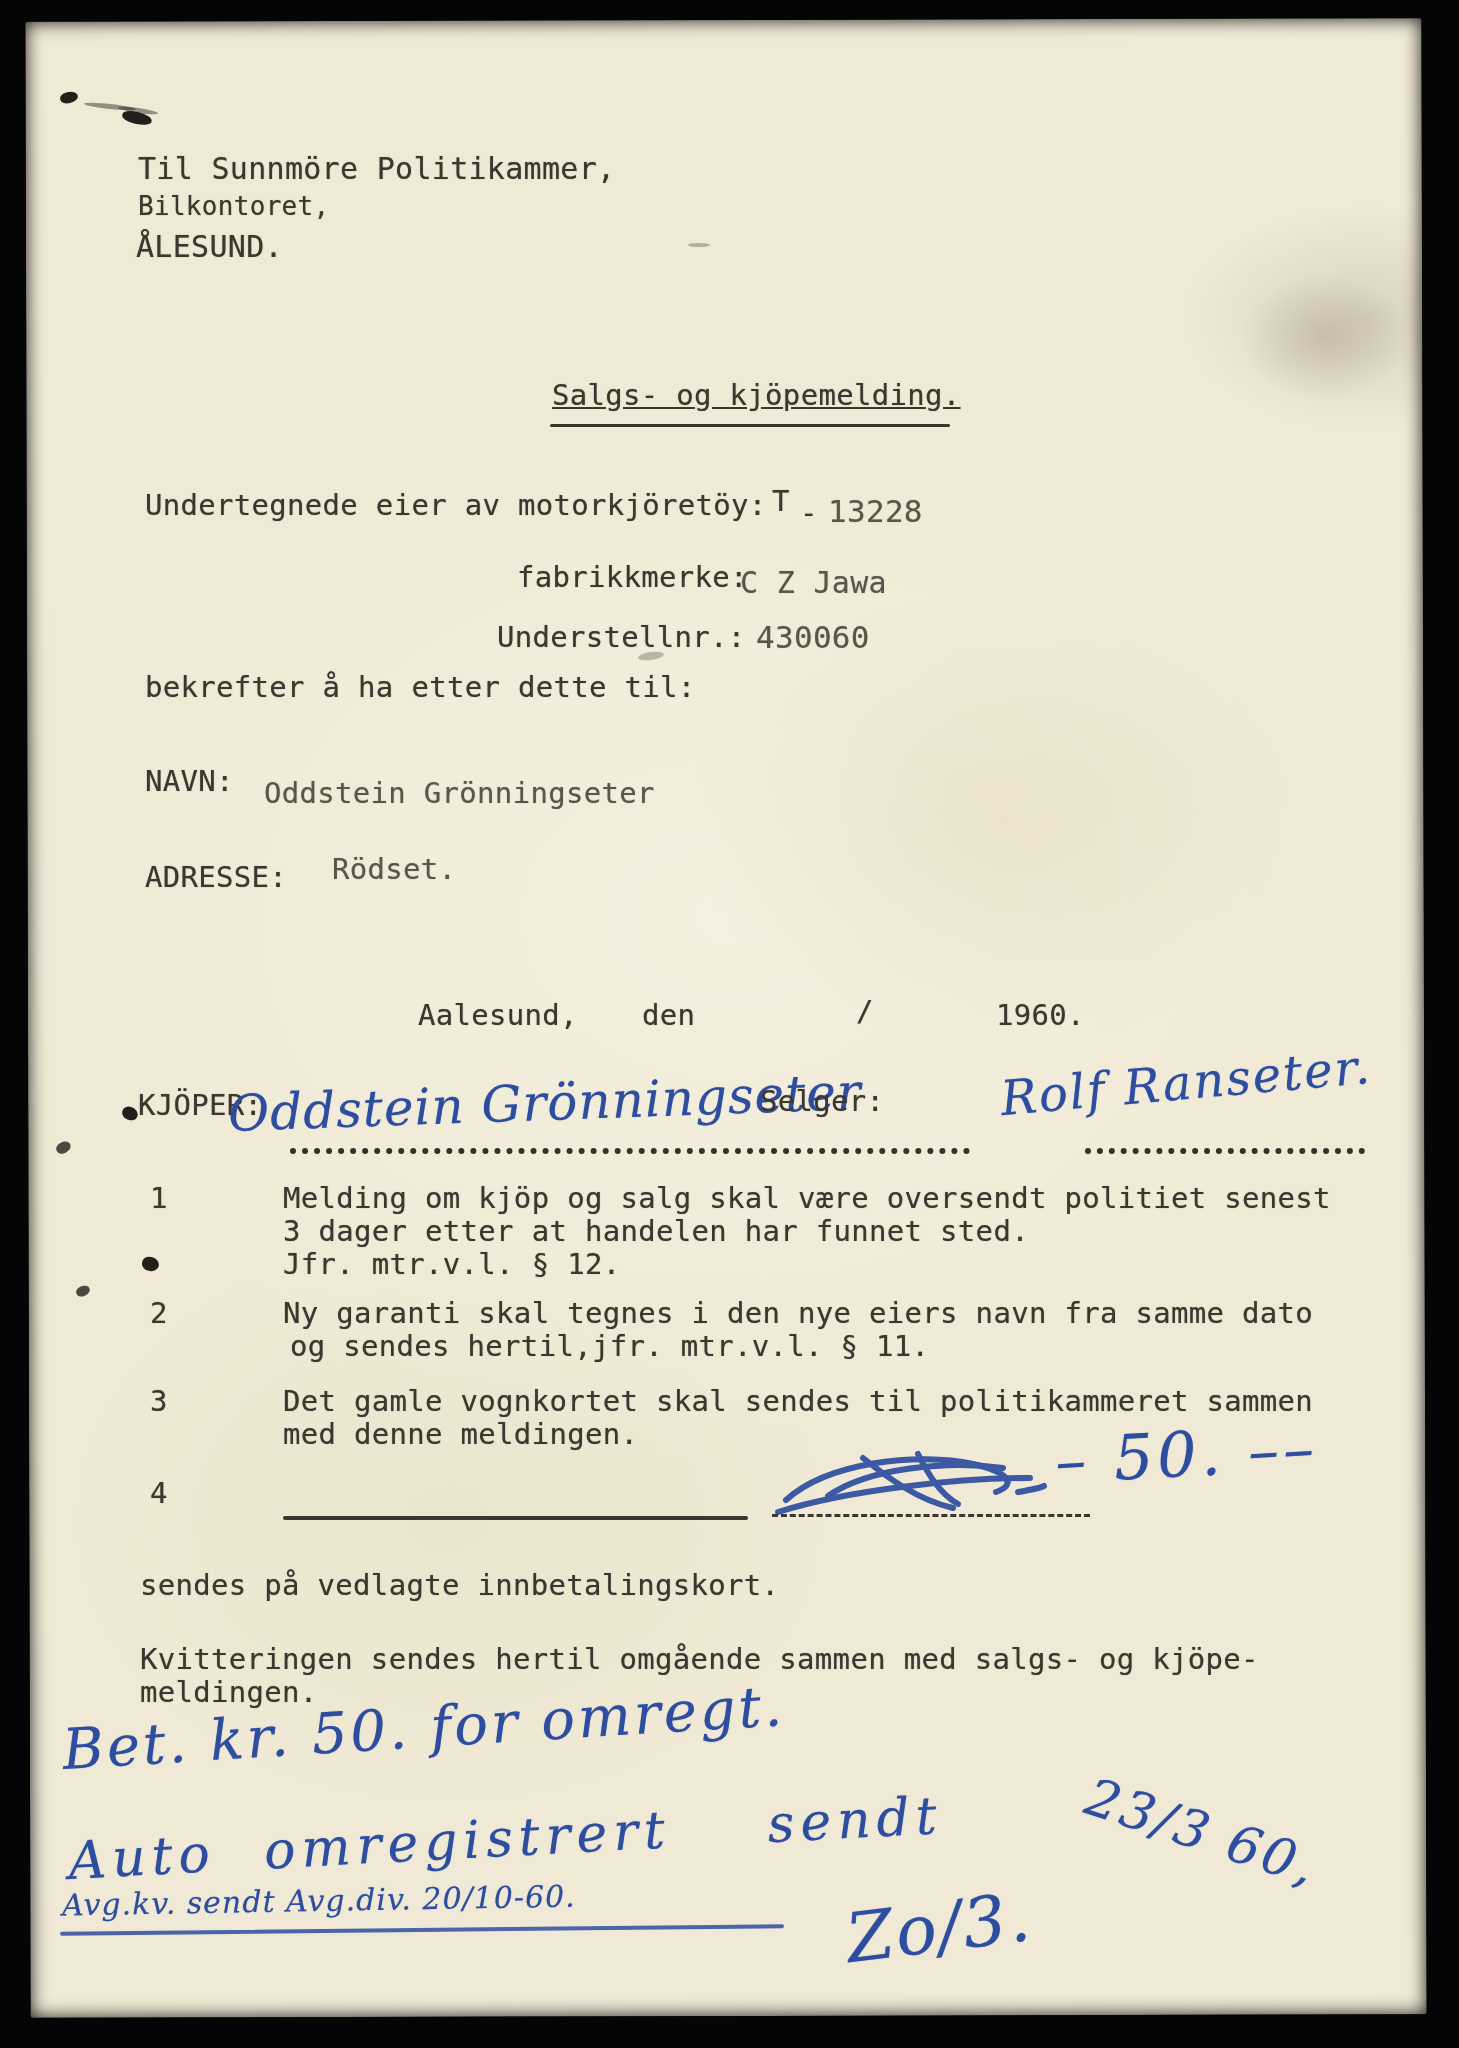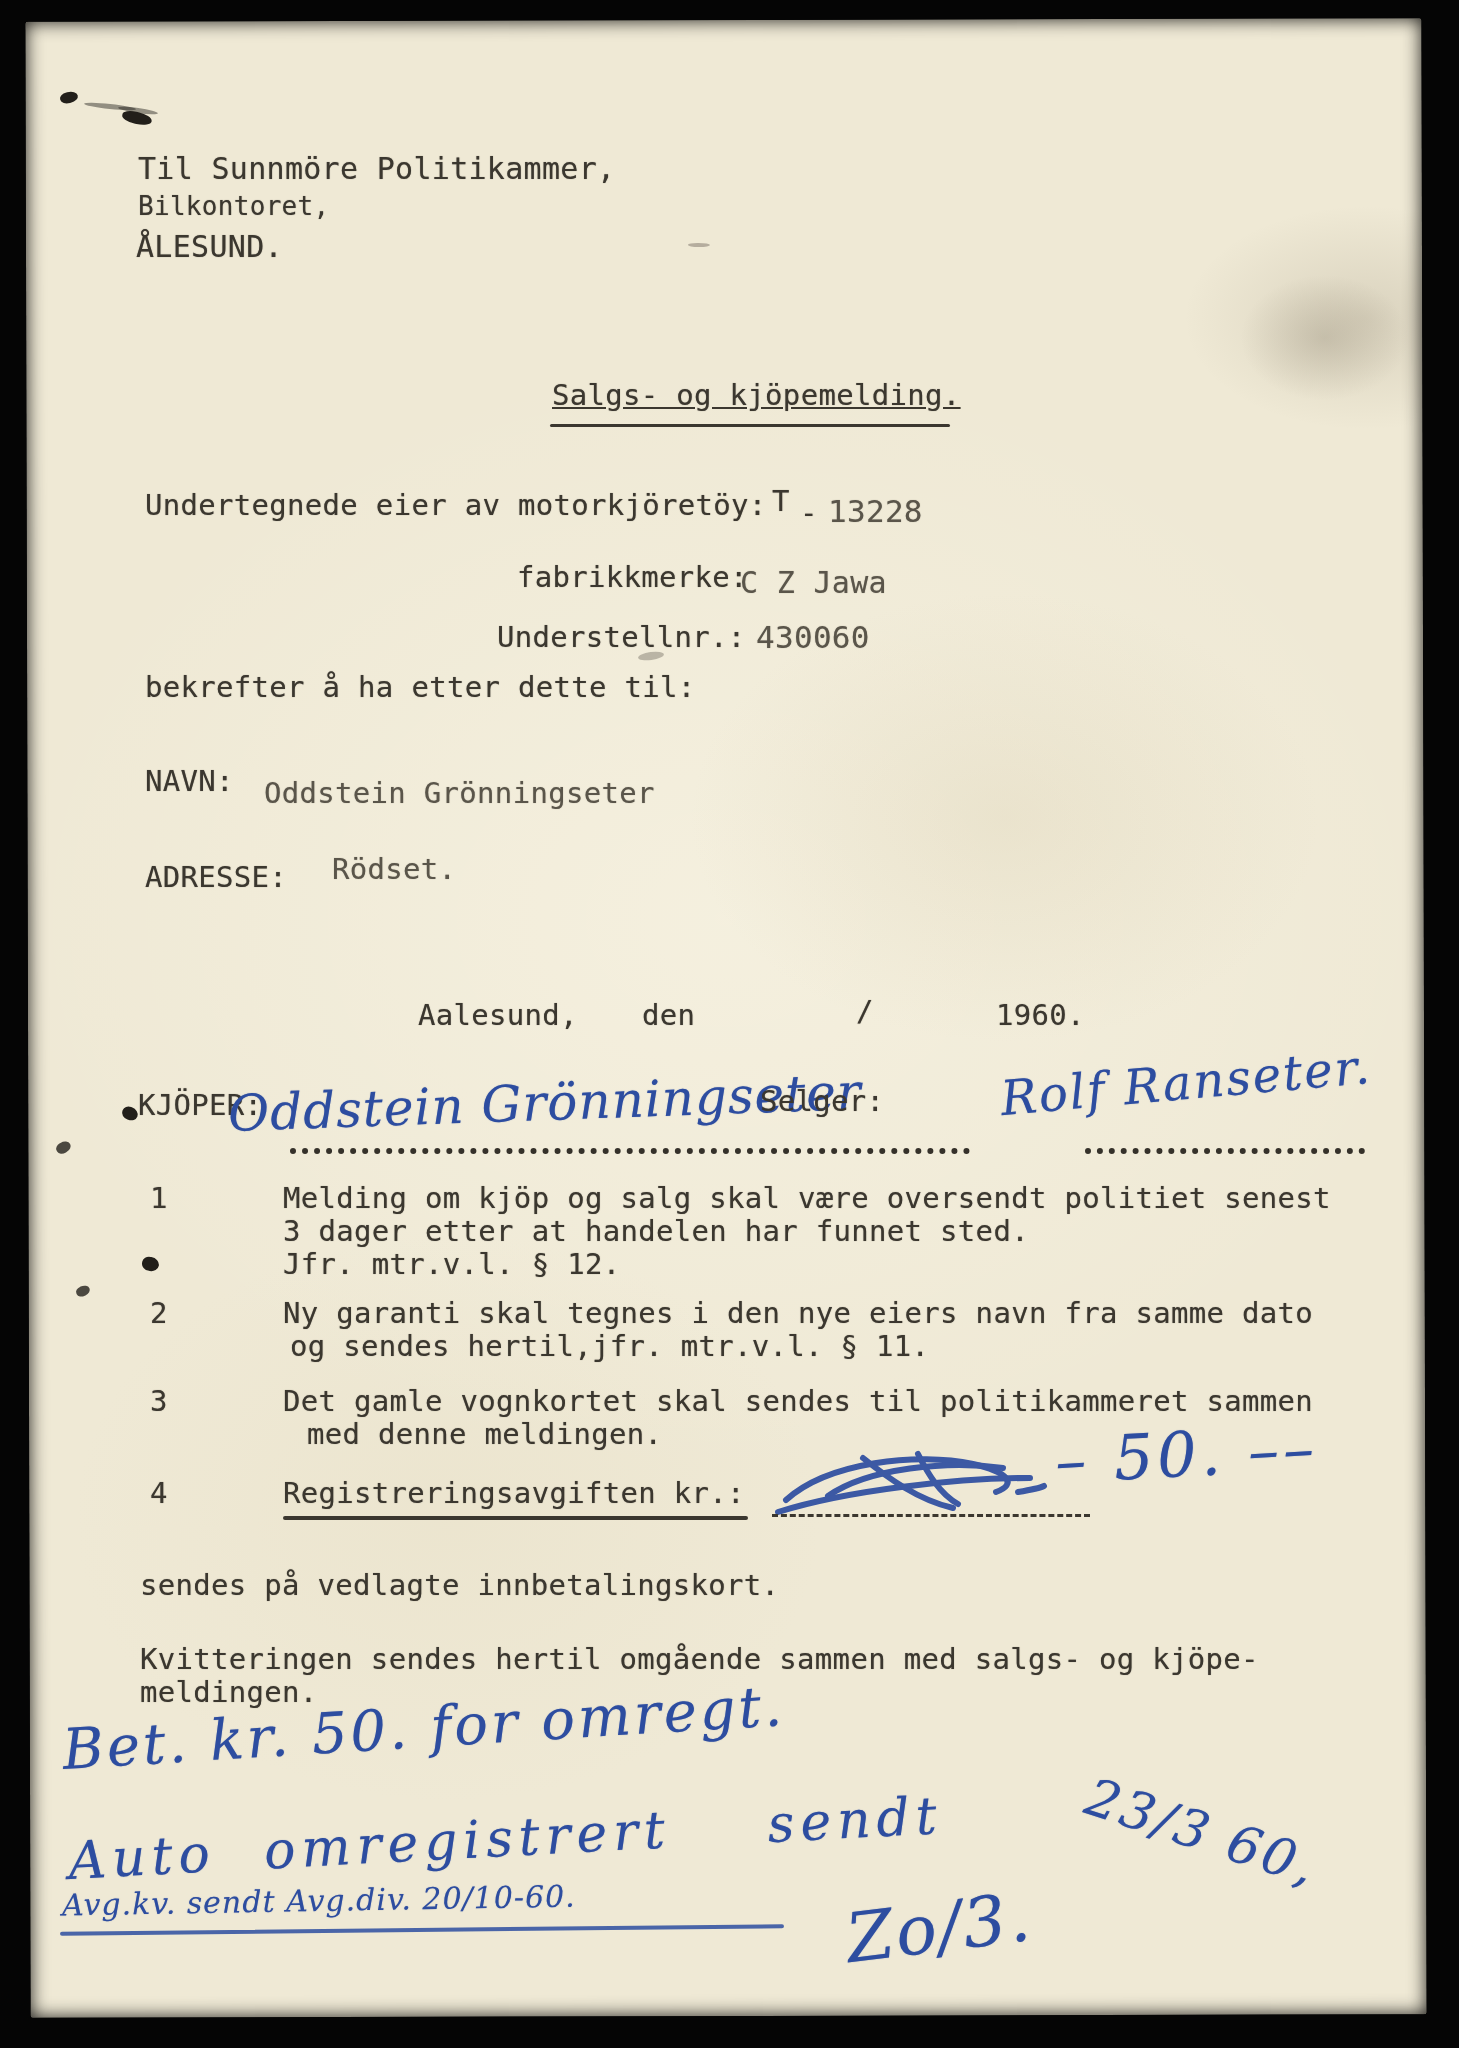--- a/index.html
+++ b/index.html
@@ -99,24 +99,23 @@
   <span class="tw" style="left:283px;top:1183px;">Melding om kjöp og salg skal være oversendt politiet senest</span>
   <span class="tw" style="left:283px;top:1216px;">3 dager etter at handelen har funnet sted.</span>
   <span class="tw" style="left:283px;top:1249px;">Jfr. mtr.v.l. § 12.</span>
 
   <span class="tw" style="left:150px;top:1298px;">2</span>
   <span class="tw" style="left:283px;top:1298px;">Ny garanti skal tegnes i den nye eiers navn fra samme dato</span>
   <span class="tw" style="left:290px;top:1331px;">og sendes hertil,jfr. mtr.v.l. § 11.</span>
 
   <span class="tw" style="left:150px;top:1386px;">3</span>
   <span class="tw" style="left:283px;top:1386px;">Det gamle vognkortet skal sendes til politikammeret sammen</span>
-  <span class="tw" style="left:283px;top:1419px;margin-left:24px;">med denne meldingen.</span>
+  <span class="tw" style="left:283px;top:1419px;">med denne meldingen.</span>
 
   <span class="tw" style="left:150px;top:1478px;">4</span>
-  <span class="tw" style="left:283px;top:1478px;">Registreringsavgiften kr.:</span>
   <div class="rule" style="left:283px;top:1516px;width:465px;height:4px;"></div>
 
   <svg style="position:absolute;left:768px;top:1438px;" width="280" height="84" viewBox="0 0 280 84">
     <g fill="none" stroke="#2d4da0" stroke-width="6" stroke-linecap="round" opacity="0.92">
       <path d="M18,62 C60,24 150,14 205,26 C240,34 250,46 228,54"></path>
       <path d="M60,58 C100,30 180,22 235,30"></path>
       <path d="M10,74 C80,52 190,40 262,40"></path>
       <path d="M95,20 C120,40 150,62 185,70"></path>
       <path d="M150,16 C160,36 172,56 190,66"></path>
       <path d="M250,54 C262,52 272,50 276,48"></path>

